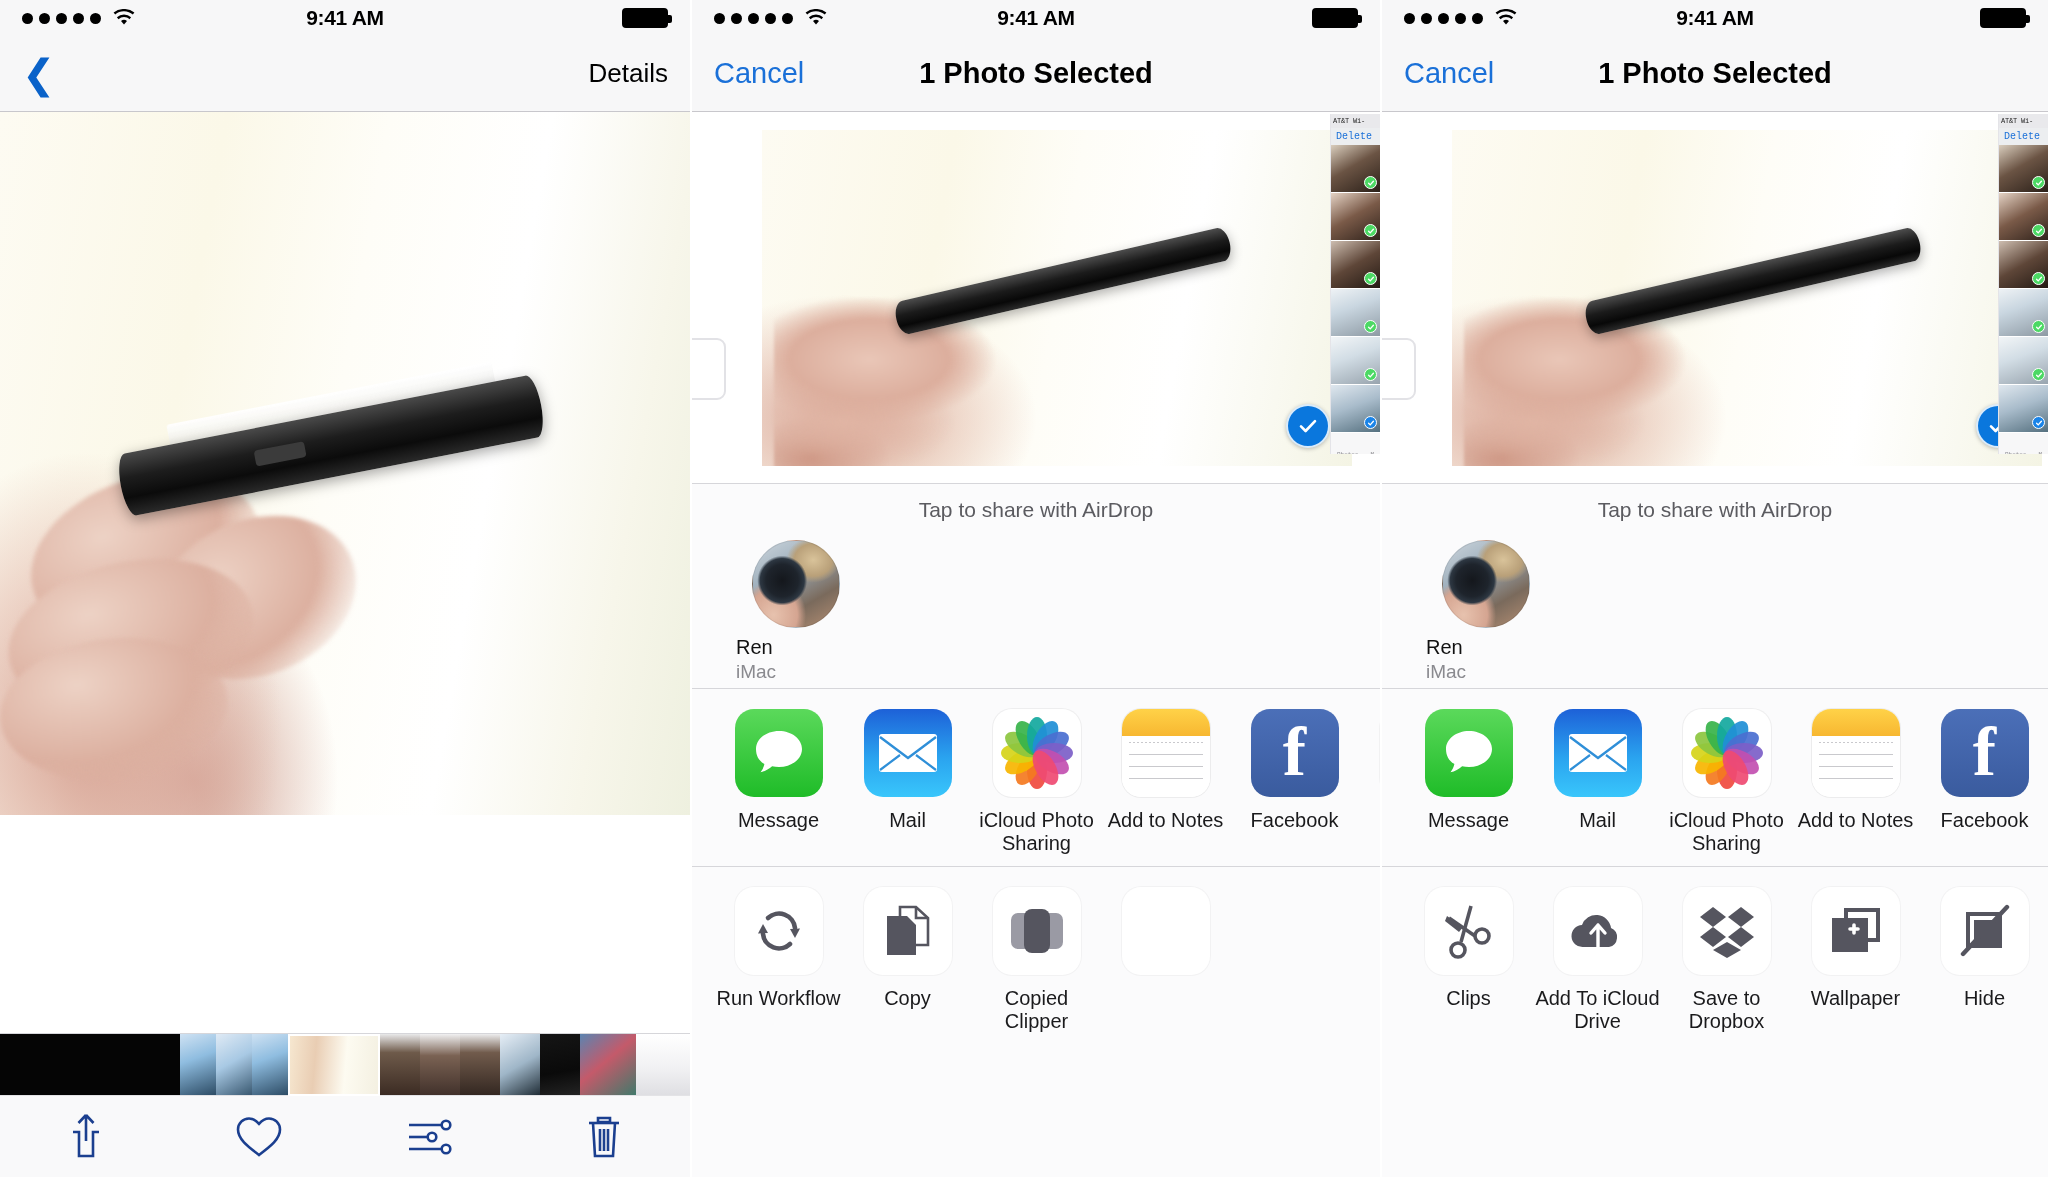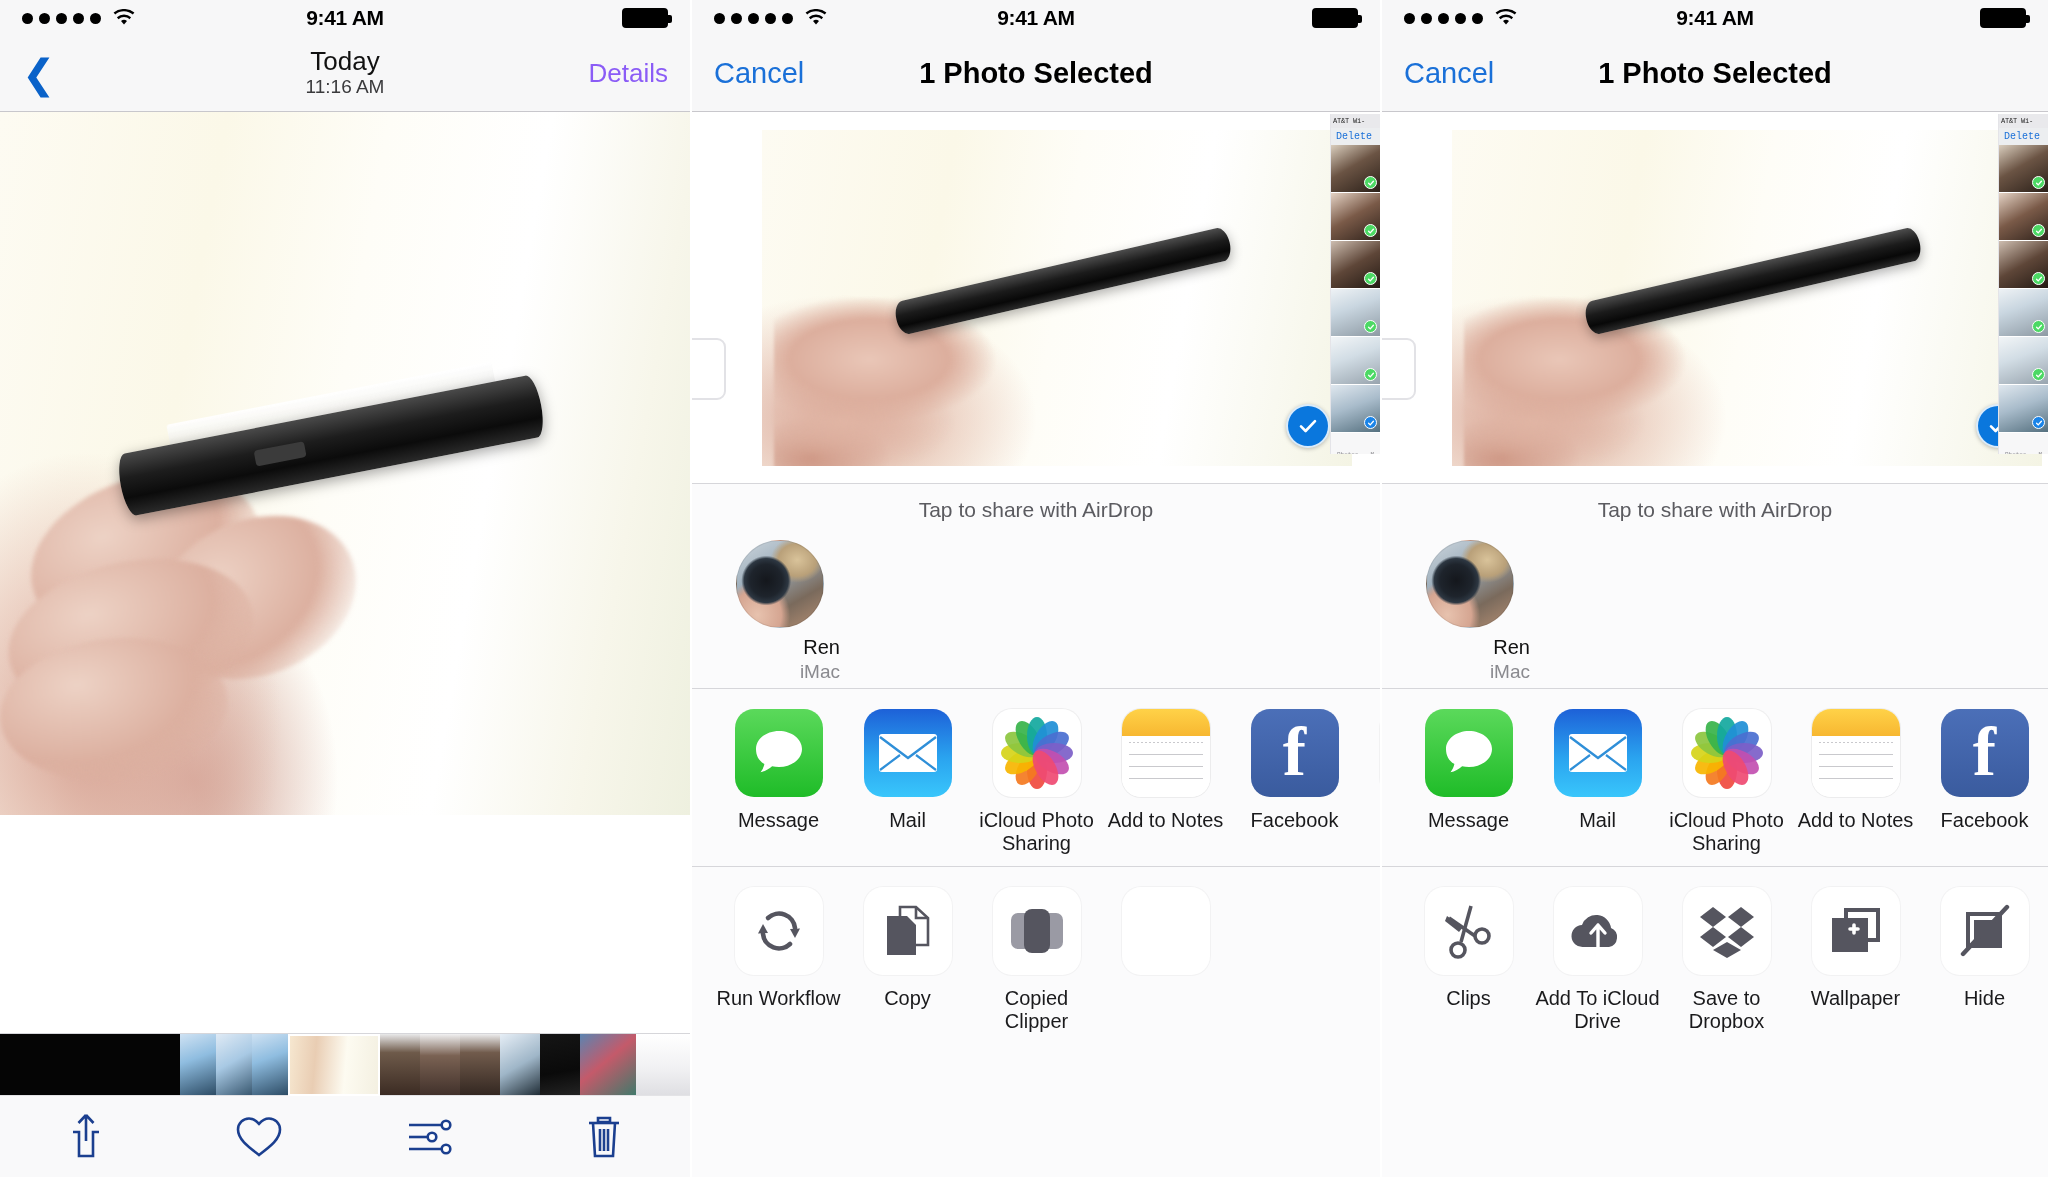--- a/index.html
+++ b/index.html
@@ -43,21 +43,21 @@
     height: 76px; background: #f7f7f8; border-bottom: 1px solid #c8c7cc;
     display: flex; align-items: center; position: relative; padding: 0 22px;
   }
   .nav-back { color: #0a62c9; font-size: 40px; font-weight: 300; line-height: 1; cursor: pointer; }
   .nav-center {
     position: absolute; left: 0; right: 0; text-align: center;
     pointer-events: none;
   }
   .nav-title { font-size: 26px; color: #111; line-height: 1.05; }
   .nav-sub { font-size: 19px; color: #3a3a3c; line-height: 1.25; }
-  .nav-right { margin-left: auto; color: #8b5cf6; font-size: 26px; cursor: pointer; }
+  .nav-right { margin-left: auto; color: #000000; font-size: 26px; cursor: pointer; }
   .nav-left-btn { color: #1a70d8; font-size: 29px; cursor: pointer; }
   .nav-center-bold { font-size: 29px; font-weight: bold; color: #000; }
 
   
   .photo-stage { position: absolute; left: 0; top: 112px; width: 690px; height: 703px; background: #fff; }
   .photo-hero {
     position: absolute; inset: 0;
     background:
       radial-gradient(ellipse 40% 55% at 12% 88%, rgba(214,160,145,.95) 0%, rgba(226,183,170,.55) 42%, rgba(255,255,255,0) 72%),
       radial-gradient(ellipse 30% 40% at 28% 95%, rgba(198,140,126,.85) 0%, rgba(255,255,255,0) 70%),
@@ -186,21 +186,21 @@
   .pn-c3 { background: linear-gradient(150deg,#cdbdb0 0%,#5e4638 50%,#241a14 100%); }
   .pn-c4 { background: linear-gradient(160deg,#eef2f5 0%,#c9d6e0 40%,#8e9aa4 100%); }
   .pn-c5 { background: linear-gradient(160deg,#f2f5f7 0%,#d2dde5 42%,#98a4ae 100%); }
   .pn-c6 { background: linear-gradient(160deg,#dfe7ee 0%,#a9bccb 45%,#55707f 100%); }
   .pn-c6 .tick { background: #1a84e8; }
   .pn-tabbar { height: 26px; background:#f7f7f8; display:flex; align-items:flex-end;
     justify-content: space-around; font-size: 6px; color:#8e8e93; padding-bottom:1px; }
 
   .airdrop { position: relative; height: 205px; background: #fbfbfc; border-bottom: 1px solid #d6d6da; }
   .airdrop-label { text-align: center; font-size: 21px; color: #5b5b60; padding-top: 14px; }
-  .ad-contact { position: absolute; left: 28px; top: 56px; width: 120px; text-align: right; cursor: pointer; }
+  .ad-contact { position: absolute; left: 44px; top: 56px; width: 120px; text-align: left; cursor: pointer; }
   .ad-avatar {
     width: 88px; height: 88px; border-radius: 50%; margin: 0 auto;
     background:
       radial-gradient(circle at 34% 46%, #14171c 0%, #1e242c 22%, #2d3742 30%, rgba(45,55,66,0) 34%),
       radial-gradient(ellipse 40% 34% at 70% 22%, #d9c39a 0%, #b9a079 55%, rgba(185,160,121,0) 78%),
       radial-gradient(ellipse 46% 50% at 24% 86%, #e7c2ae 0%, #d5a591 60%, rgba(213,165,145,0) 82%),
       linear-gradient(150deg,#cfd7de 0%,#9fb0bd 35%,#7a6a5c 70%,#b58f74 100%);
     border: 1px solid rgba(0,0,0,.08);
   }
   .ad-name { font-size: 20px; color: #111; margin-top: 8px; }
@@ -270,24 +270,20 @@
         </span>
       </span>
       <span class="sb-time">9:41 AM</span>
       <span class="sb-right">
           <span class="battery"></span>
         </span>
     </div>
 
     <div class="navbar">
       <span class="nav-back">❮</span>
-      <span class="nav-center">
-        <div class="nav-title">Today</div>
-        <div class="nav-sub">11:16 AM</div>
-      </span>
       <span class="nav-right">Details</span>
     </div>
 
     <div class="photo-stage">
       <div class="photo-hero">
         <div class="hero-hand"></div>
         <div class="hero-finger f1"></div>
         <div class="hero-finger f4"></div>
         <div class="hero-screen"></div>
         <div class="hero-phone"></div>

